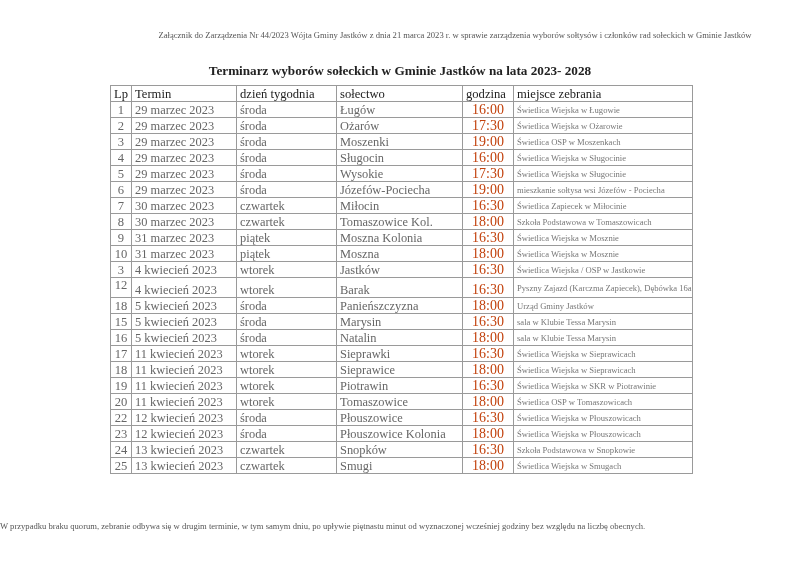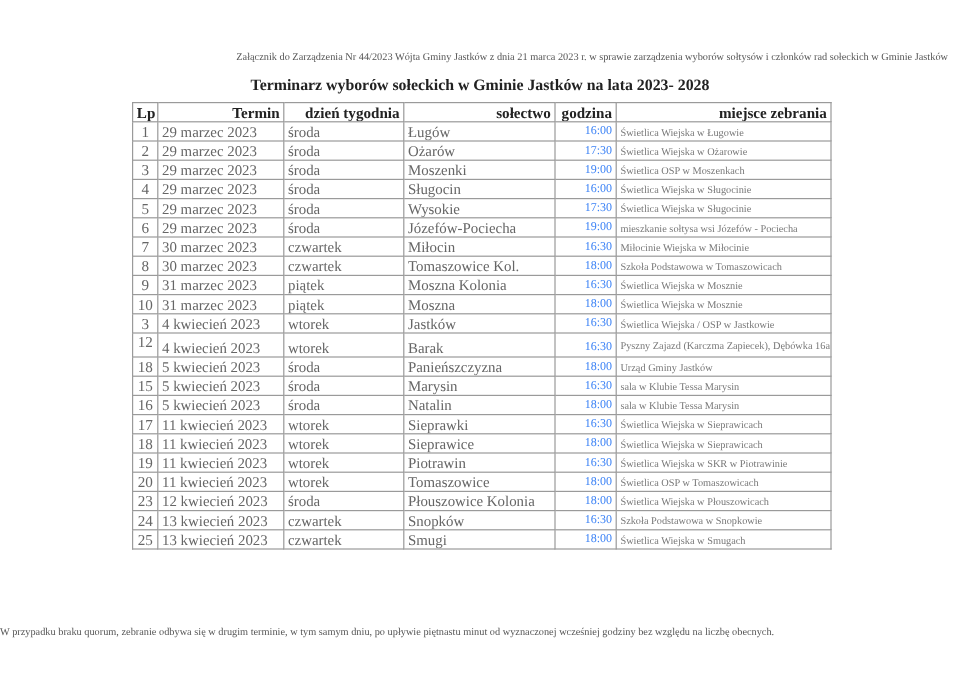--- a/index.html
+++ b/index.html
@@ -1,29 +1,29 @@
 <!DOCTYPE html>
 <html><head>
 <meta charset="utf-8">
 <style>
   html, body { margin: 0; padding: 0; background: #ffffff; }
   body { width: 800px; height: 566px; position: relative; overflow: hidden;
          font-family: "Liberation Serif", "DejaVu Serif", serif; color: #555; }
-  .header-note { position: absolute; left: 0; right: 0; top: 42px; text-align: right;
+  .header-note { position: absolute; left: 0; right: 0; top: 30px; text-align: center;
                  font-size: 8.6px; color: #555; padding-left: 120px; padding-right: 10px; white-space: nowrap; }
   .title { position: absolute; left: 0; width: 800px; top: 63px; text-align: center;
            font-size: 13.2px; font-weight: bold; color: #222; }
   table.sched { position: absolute; left: 110px; top: 85px; border-collapse: collapse;
                 table-layout: fixed; width: 582px; }
   table.sched td, table.sched th { border: 1px solid #9a9a9a; padding: 0 3px; height: 15px;
                 line-height: 14px; overflow: hidden; white-space: nowrap; vertical-align: middle; }
-  table.sched th { font-weight: bold; color: #222; font-size: 12.6px; text-align: right; height: 15px; }
+  table.sched th { font-weight: normal; color: #222; font-size: 12.6px; text-align: left; height: 15px; }
   td.lp { text-align: center; font-size: 12.6px; color: #666; padding: 0; }
   td.term, td.day, td.sol { font-size: 12.4px; color: #666; }
-  td.hour { text-align: right; font-size: 10px; color: #3b82f6; }
+  td.hour { text-align: center; font-size: 14px; color: #c2410c; }
   td.place { font-size: 8.6px; color: #777; white-space: normal; line-height: 10px; }
   tr.tall td { height: 19px; vertical-align: bottom; }
   tr.tall td.lp { vertical-align: top; }
   tr.tall td.place { vertical-align: middle; }
   .footer-note { position: absolute; left: 0; width: 638px; top: 521px; text-align: center;
                  font-size: 8.6px; color: #555; white-space: nowrap; }
 </style>
 </head>
 <body>
 
@@ -97,21 +97,21 @@
         <td class="sol">Józefów-Pociecha</td>
         <td class="hour">19:00</td>
         <td class="place">mieszkanie sołtysa wsi Józefów - Pociecha</td>
       </tr>
       <tr>
         <td class="lp">7</td>
         <td class="term">30 marzec 2023</td>
         <td class="day">czwartek</td>
         <td class="sol">Miłocin</td>
         <td class="hour">16:30</td>
-        <td class="place">Miłocinie Wiejska w Miłocinie</td>
+        <td class="place">Świetlica Zapiecek w Miłocinie</td>
       </tr>
       <tr>
         <td class="lp">8</td>
         <td class="term">30 marzec 2023</td>
         <td class="day">czwartek</td>
         <td class="sol">Tomaszowice Kol.</td>
         <td class="hour">18:00</td>
         <td class="place">Szkoła Podstawowa w Tomaszowicach</td>
       </tr>
       <tr>
@@ -196,20 +196,28 @@
       </tr>
       <tr>
         <td class="lp">20</td>
         <td class="term">11 kwiecień 2023</td>
         <td class="day">wtorek</td>
         <td class="sol">Tomaszowice</td>
         <td class="hour">18:00</td>
         <td class="place">Świetlica OSP w Tomaszowicach</td>
       </tr>
       <tr>
+        <td class="lp">22</td>
+        <td class="term">12 kwiecień 2023</td>
+        <td class="day">środa</td>
+        <td class="sol">Płouszowice</td>
+        <td class="hour">16:30</td>
+        <td class="place">Świetlica Wiejska w Płouszowicach</td>
+      </tr>
+      <tr>
         <td class="lp">23</td>
         <td class="term">12 kwiecień 2023</td>
         <td class="day">środa</td>
         <td class="sol">Płouszowice Kolonia</td>
         <td class="hour">18:00</td>
         <td class="place">Świetlica Wiejska w Płouszowicach</td>
       </tr>
       <tr>
         <td class="lp">24</td>
         <td class="term">13 kwiecień 2023</td>

